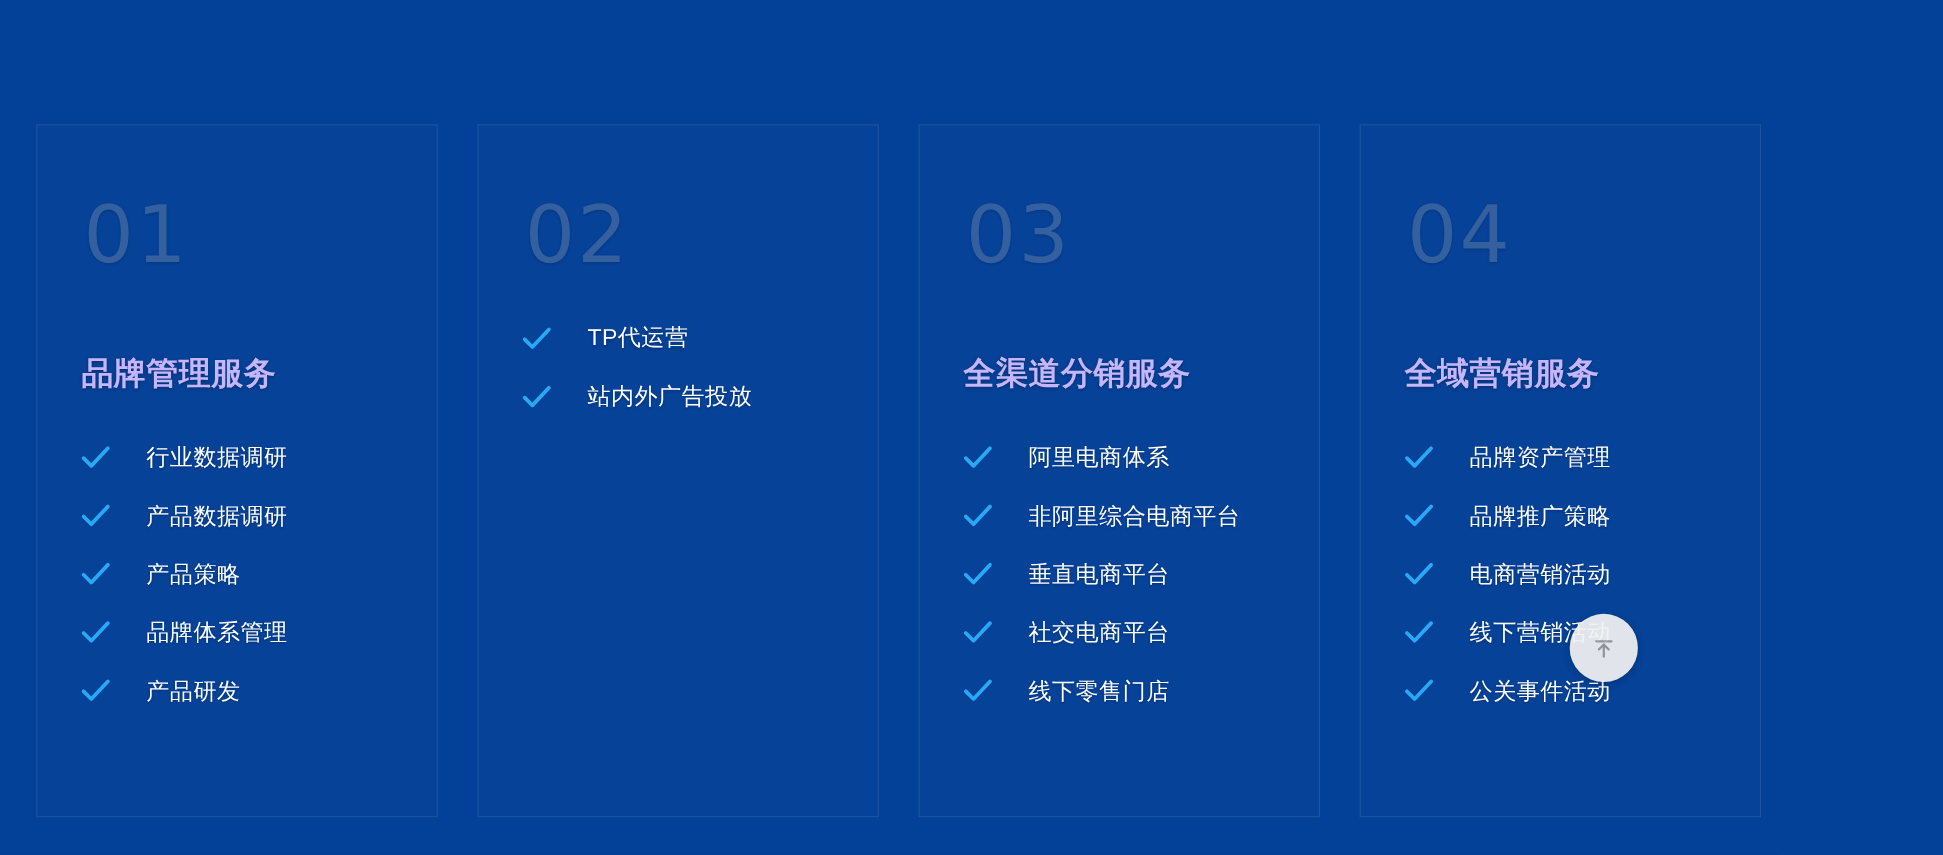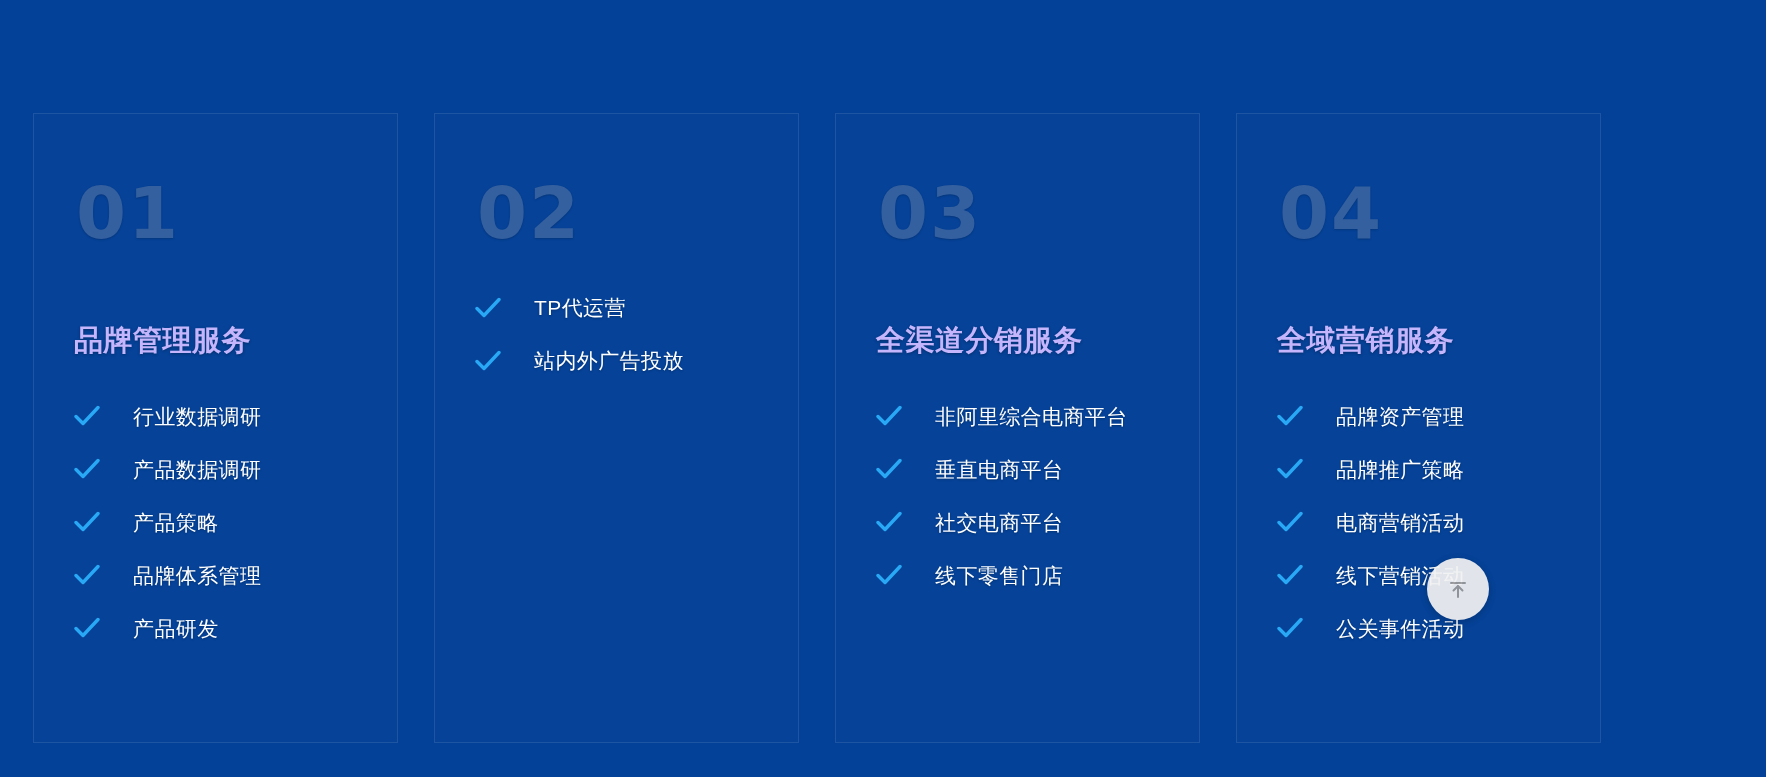--- a/index.html
+++ b/index.html
@@ -27,21 +27,21 @@
     width:365px;
     height:630px;
     box-sizing:border-box;
     border:1px solid rgba(255,255,255,0.10);
     background:rgba(255,255,255,0.012);
     position:relative;
     padding:45px 40px 0 40px;
   }
   .card-num{
     font-size:72px;
-    font-weight:700;
+    font-weight:400;
     letter-spacing:2px;
     line-height:1;
     color:#35609f;
     text-shadow:0 1px 2px rgba(0,0,0,0.18);
     font-family:"DejaVu Sans","Liberation Sans",sans-serif;
     margin-top:18px;
     margin-left:2px;
     user-select:none;
   }
   .card-title{
@@ -175,20 +175,28 @@
     </span>
     <span class="feature-label">站内外广告投放</span>
   </li>
 </ul>
   </div>
 
   <div class="card">
     <div class="card-num">03</div>
     <div class="card-title">全渠道分销服务</div>
     <ul class="feature-list">
+  <li class="feature-item">
+    <span class="check-icon">
+      <svg width="26" height="24" viewBox="0 0 26 24" aria-hidden="true">
+        <path d="M2 12.5 L9 19.5 L24 3.5" fill="none" stroke="#29a8f5" stroke-width="3.4" stroke-linecap="round" stroke-linejoin="round"></path>
+      </svg>
+    </span>
+    <span class="feature-label">阿里电商体系</span>
+  </li>
 
   <li class="feature-item">
     <span class="check-icon">
       <svg width="26" height="24" viewBox="0 0 26 24" aria-hidden="true">
         <path d="M2 12.5 L9 19.5 L24 3.5" fill="none" stroke="#29a8f5" stroke-width="3.4" stroke-linecap="round" stroke-linejoin="round"></path>
       </svg>
     </span>
     <span class="feature-label">非阿里综合电商平台</span>
   </li>
 

